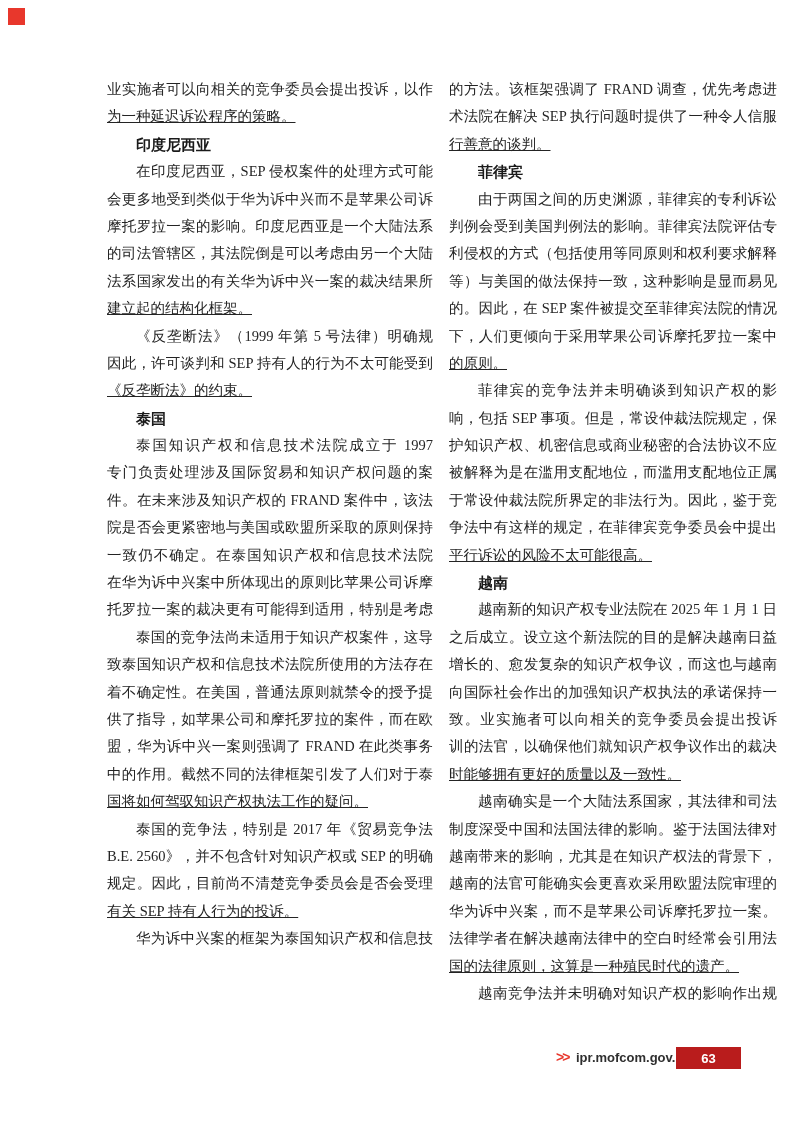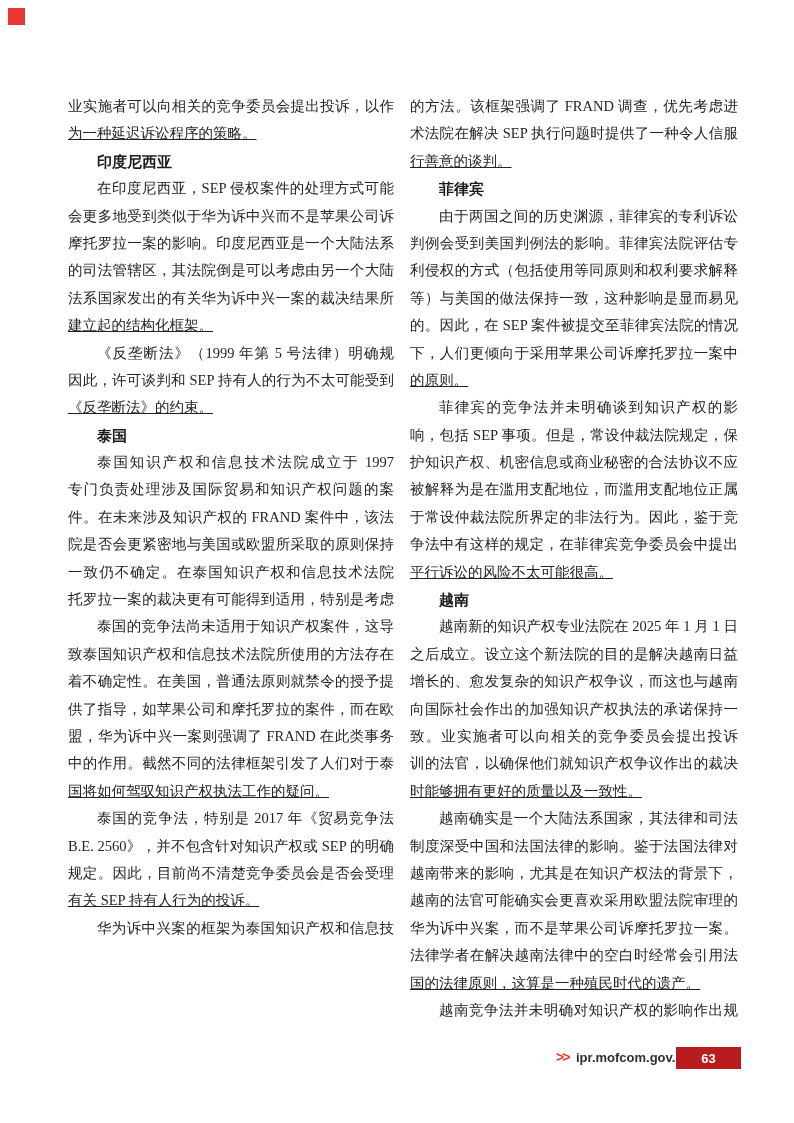--- a/index.html
+++ b/index.html
@@ -13,22 +13,23 @@
   .page { position: absolute; inset: 0; }
 
   .corner-square {
     position: absolute;
     left: 8px; top: 8px;
     width: 17px; height: 17px;
   }
 
   .col {
     position: absolute;
-    top: 93px;
+    top: 76px;
     color: #242424;
+    margin-left: 39px;
   }
   .col-left  { left: 68px;  width: 326px; }
   .col-right { left: 410px; width: 328px; }
 
   .line {
     height: 27.4px;
     line-height: 27.4px;
     font-size: 14.5px;
     text-align: justify;
     white-space: nowrap;
@@ -96,20 +97,21 @@
       <div class="line end">建立起的结构化框架。</div>
       <div class="line fill indent">《反垄断法》（1999 年第 5 号法律）明确规定，</div>
       <div class="line fill">因此，许可谈判和 SEP 持有人的行为不太可能受到</div>
       <div class="line end">《反垄断法》的约束。</div>
       <div class="line heading">泰国</div>
       <div class="line fill indent">泰国知识产权和信息技术法院成立于 1997 年，</div>
       <div class="line fill">专门负责处理涉及国际贸易和知识产权问题的案</div>
       <div class="line fill">件。在未来涉及知识产权的 FRAND 案件中，该法</div>
       <div class="line fill">院是否会更紧密地与美国或欧盟所采取的原则保持</div>
       <div class="line fill">一致仍不确定。在泰国知识产权和信息技术法院中，</div>
+      <div class="line fill">在华为诉中兴案中所体现出的原则比苹果公司诉摩</div>
       <div class="line fill">托罗拉一案的裁决更有可能得到适用，特别是考虑</div>
       <div class="line fill indent">泰国的竞争法尚未适用于知识产权案件，这导</div>
       <div class="line fill">致泰国知识产权和信息技术法院所使用的方法存在</div>
       <div class="line fill">着不确定性。在美国，普通法原则就禁令的授予提</div>
       <div class="line fill">供了指导，如苹果公司和摩托罗拉的案件，而在欧</div>
       <div class="line fill">盟，华为诉中兴一案则强调了 FRAND 在此类事务</div>
       <div class="line fill">中的作用。截然不同的法律框架引发了人们对于泰</div>
       <div class="line end">国将如何驾驭知识产权执法工作的疑问。</div>
       <div class="line fill indent">泰国的竞争法，特别是 2017 年《贸易竞争法</div>
       <div class="line fill">B.E. 2560》，并不包含针对知识产权或 SEP 的明确</div>

